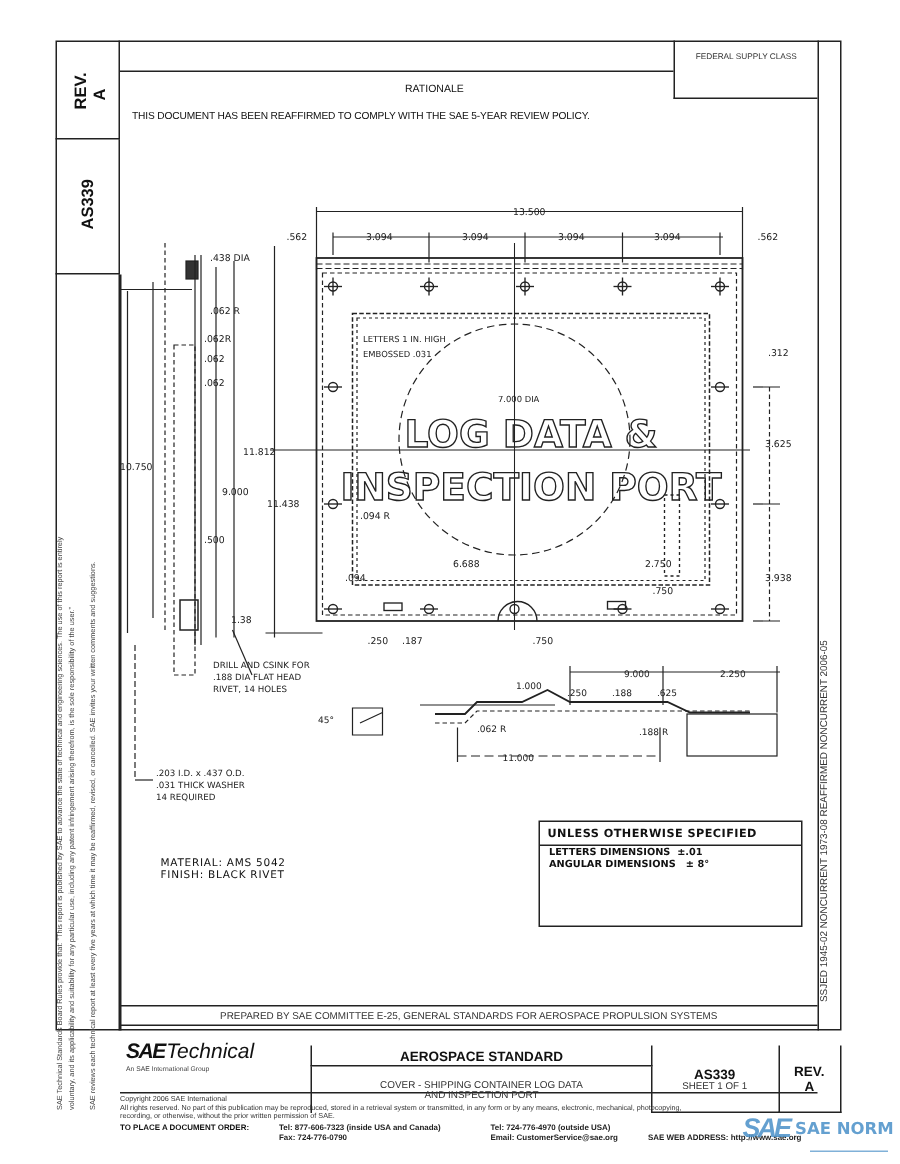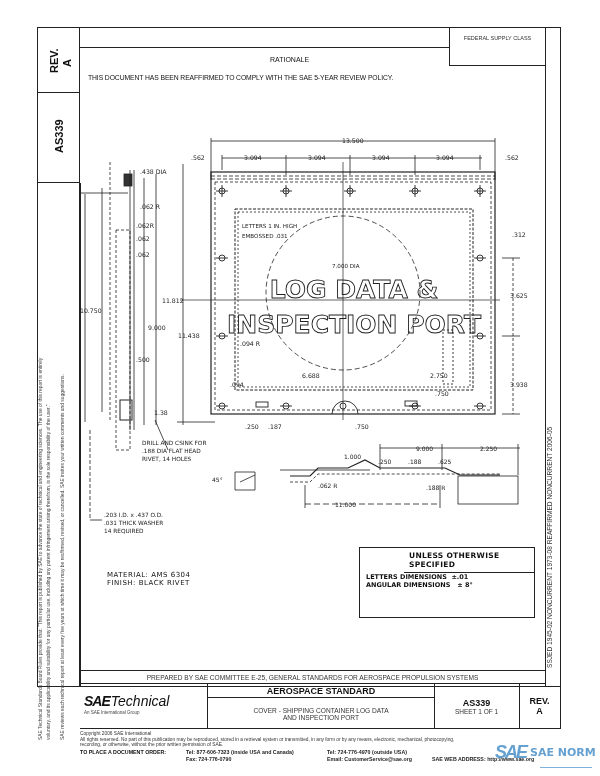--- a/index.html
+++ b/index.html
@@ -3,21 +3,21 @@
 <meta charset="utf-8">
 <style>
   html, body { margin:0; padding:0; background:#ffffff; }
   body { width:600px; height:776px; position:relative; overflow:hidden; font-family:"Liberation Sans", sans-serif; color:#111; }
   .abs { position:absolute; }
   .frame { position:absolute; border:1.5px solid #222; box-sizing:border-box; }
   .vtext { position:absolute; transform-origin:left top; transform:rotate(-90deg); white-space:nowrap; }
   .tiny { font-size:5px; color:#444; }
   .draw-font { font-family:"DejaVu Sans", sans-serif; }
   svg text { font-family:"DejaVu Sans", sans-serif; }
-  .tb-cell { position:absolute; border:1.2px solid #222; box-sizing:border-box; display:flex; align-items:center; justify-content:center; text-align:center; }
+  .tb-cell { position:absolute; border:1.2px solid #222; box-sizing:border-box; display:flex; align-items:center; justify-content:center; text-align:center;margin-top:13px; }
 </style>
 </head>
 <body>
 
 <div class="frame" style="left:37px;top:27px;width:524px;height:660px;"></div>
 <div class="frame" style="left:545px;top:27px;width:16px;height:660px;border-left:1.5px solid #222;border-top:none;border-bottom:none;border-right:none;"></div>
 
 <div class="abs" style="left:37px;top:27px;width:43px;height:66px;border-right:1.5px solid #222;border-bottom:1.5px solid #222;box-sizing:border-box;">
   <div class="vtext" style="left:11px;top:46px;font-weight:bold;font-size:11px;">REV.</div>
   <div class="vtext" style="left:24px;top:40px;font-weight:bold;font-size:11px;">A</div>
@@ -203,25 +203,25 @@
     <text x="298" y="334">.250</text>
     <text x="328" y="334">.188</text>
     <text x="358" y="334">.625</text>
     <text x="346" y="360">.188 R</text>
     <text x="238" y="358">.062 R</text>
     <text x="132" y="352">45°</text>
     <text x="255" y="377">11.000</text>
   </g>
 </svg>
 
-<div class="abs draw-font" style="left:107px;top:571px;font-size:7px;letter-spacing:0.5px;">MATERIAL: AMS 6304</div>
+<div class="abs draw-font" style="left:107px;top:571px;font-size:7px;letter-spacing:0.5px;">MATERIAL: AMS 5042</div>
 <div class="abs draw-font" style="left:107px;top:579px;font-size:7px;letter-spacing:0.5px;">FINISH: BLACK RIVET</div>
 
 <div class="abs draw-font" style="left:359px;top:547px;width:176px;height:71px;border:1.2px solid #222;box-sizing:border-box;">
-  <div style="font-size:7.5px;font-weight:bold;padding:3px 5px;border-bottom:1.2px solid #222;letter-spacing:0.3px;margin-left:44px;">UNLESS OTHERWISE SPECIFIED</div>
+  <div style="font-size:7.5px;font-weight:bold;padding:3px 5px;border-bottom:1.2px solid #222;letter-spacing:0.3px;">UNLESS OTHERWISE SPECIFIED</div>
   <div style="font-size:6.5px;font-weight:bold;padding:0 6px;white-space:pre;">LETTERS DIMENSIONS  ±.01</div>
   <div style="font-size:6.5px;font-weight:bold;padding:0 6px;white-space:pre;">ANGULAR DIMENSIONS   ± 8°</div>
 </div>
 
 <div class="abs" style="left:80px;top:670px;width:465px;height:14px;border-top:1.2px solid #222;border-bottom:1.2px solid #222;box-sizing:border-box;display:flex;align-items:center;justify-content:center;">
   <span style="font-size:6.6px;color:#333;">PREPARED BY SAE COMMITTEE E-25, GENERAL STANDARDS FOR AEROSPACE PROPULSION SYSTEMS</span>
 </div>
 <div class="abs" style="left:80px;top:684px;width:465px;height:45px;border-bottom:1.2px solid #222;box-sizing:border-box;"></div>
 
 <div class="abs" style="left:84px;top:692px;width:120px;height:32px;">

